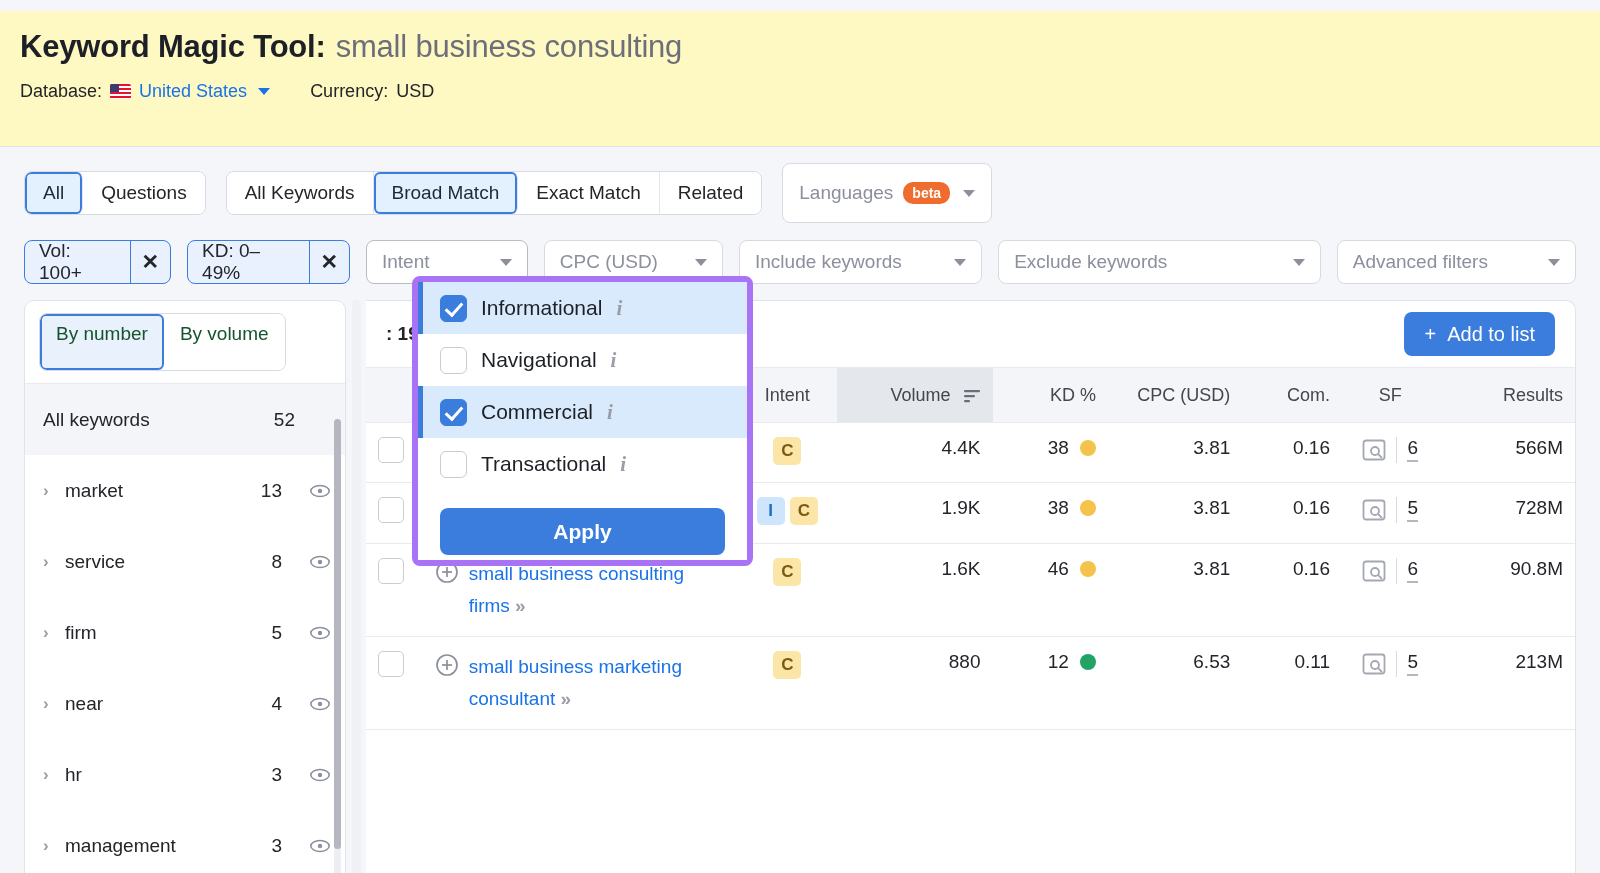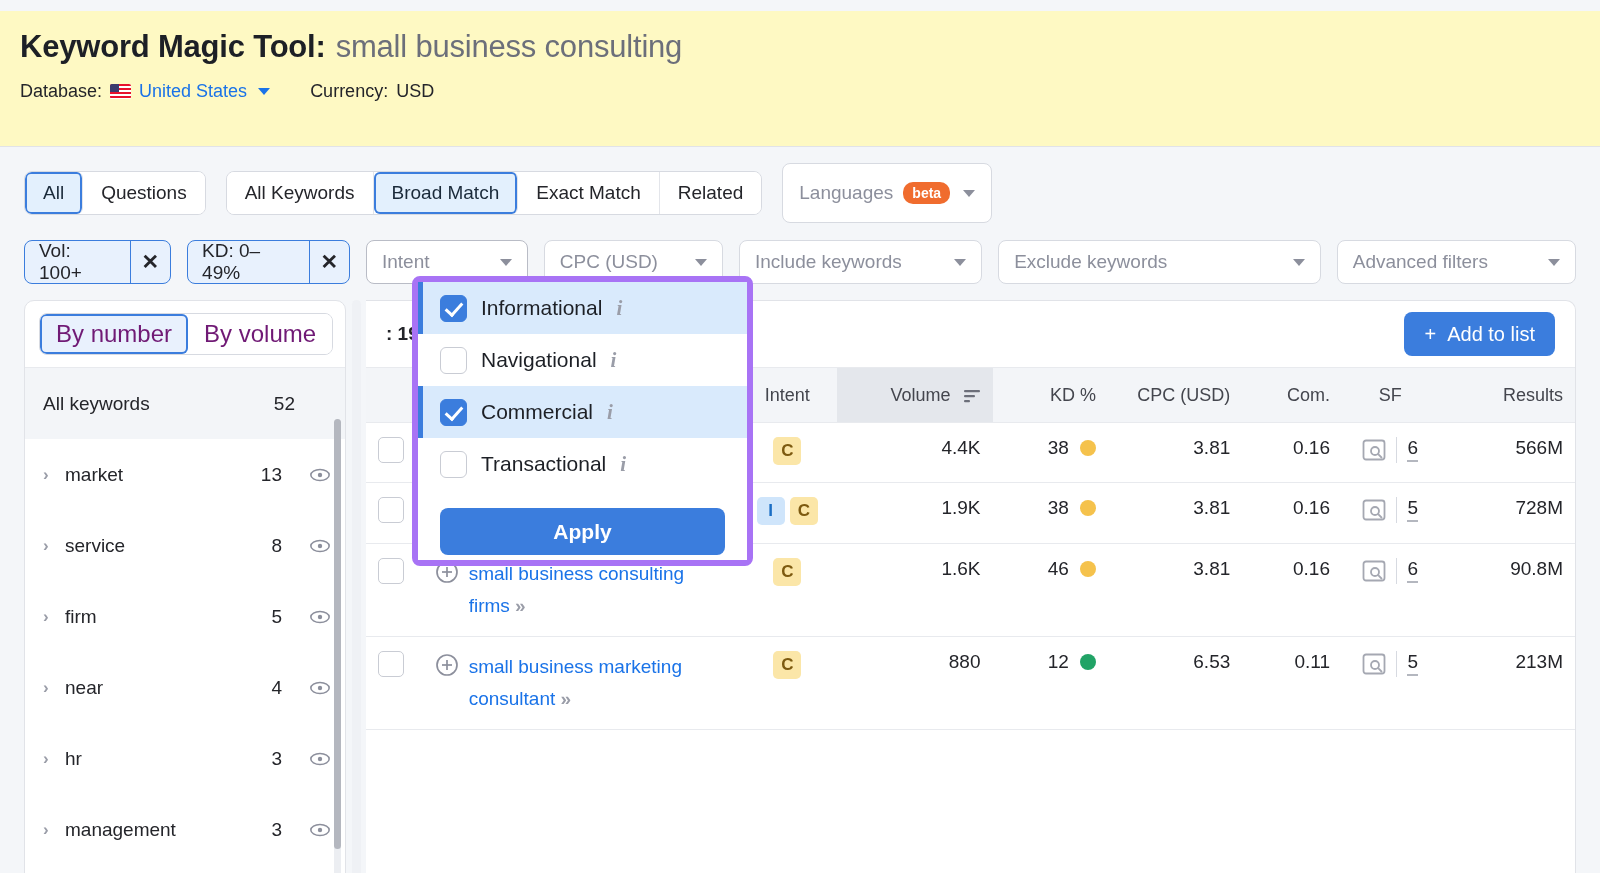--- a/index.html
+++ b/index.html
@@ -44,21 +44,21 @@
   .fdrop { display:flex; align-items:center; justify-content:space-between; gap:14px; height:44px; padding:0 15px; border:1px solid #d7dae1; border-radius:8px; background:#fff; font-size:19px; color:#8c8f9c;}
   .fdrop.focus { border-color:#b9bcc6; }
 
   
   .body { display:flex; padding: 16px 24px 0 24px; gap:0; height:600px; }
 
   
   .sidebar { width:322px; background:#fff; border:1px solid #e1e3e8; border-radius:10px 10px 0 0; display:flex; flex-direction:column; overflow:hidden; position:relative;}
   .side-toggle { padding:12px 14px 12px 14px; }
   .seg { display:flex; border:1px solid #d7dae1; border-radius:8px; overflow:hidden; width:max-content;}
-  .seg > div { height:40px; line-height:40px; padding:0 16px; font-size:24px; background:#fff; color:#701a75;}
+  .seg > div { height:56px; line-height:40px; padding:0 16px; font-size:19px; background:#fff; color:#14532d;}
   .seg > div.on { background:#e9f1fd; box-shadow: inset 0 0 0 2px #3b7ddd; border-radius:6px;}
   .side-list { flex:1; overflow:hidden; border-top:1px solid #e8eaee;}
   .srow { display:flex; align-items:center; height:71px; padding:0 14px 0 18px; font-size:19px; color:#24252a; border-bottom:0px; }
   .srow.allkw { background:#f3f5f8; }
   .srow .chev { width:22px; color:#9a9da8; font-size:17px; font-weight:700;}
   .srow .nm { flex:1; }
   .srow .cnt { margin-right:27px; color:#24252a;}
   .eye { width:22px;height:22px; flex:none; color:#8c8f9c;}
   .side-scroll { position:absolute; right:4px; top:118px; width:7px; height:470px; background:#eceef2; border-radius:4px;}
   .side-scroll i { position:absolute; left:0; top:0; width:7px; height:430px; background:#b4b7bf; border-radius:4px; display:block;}

